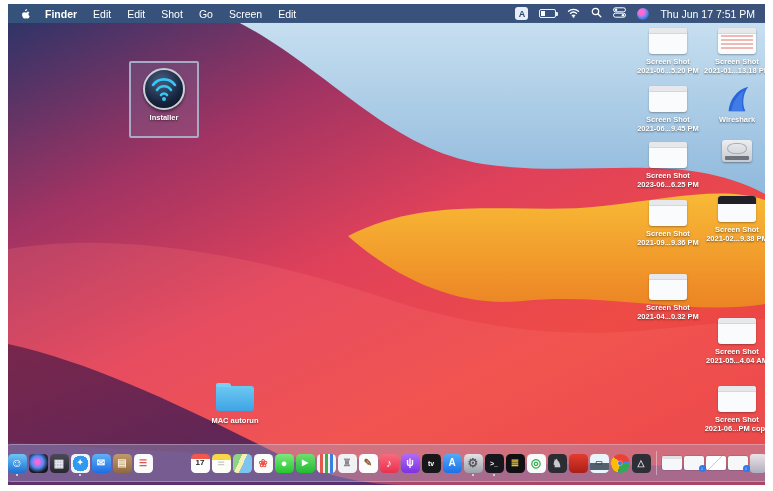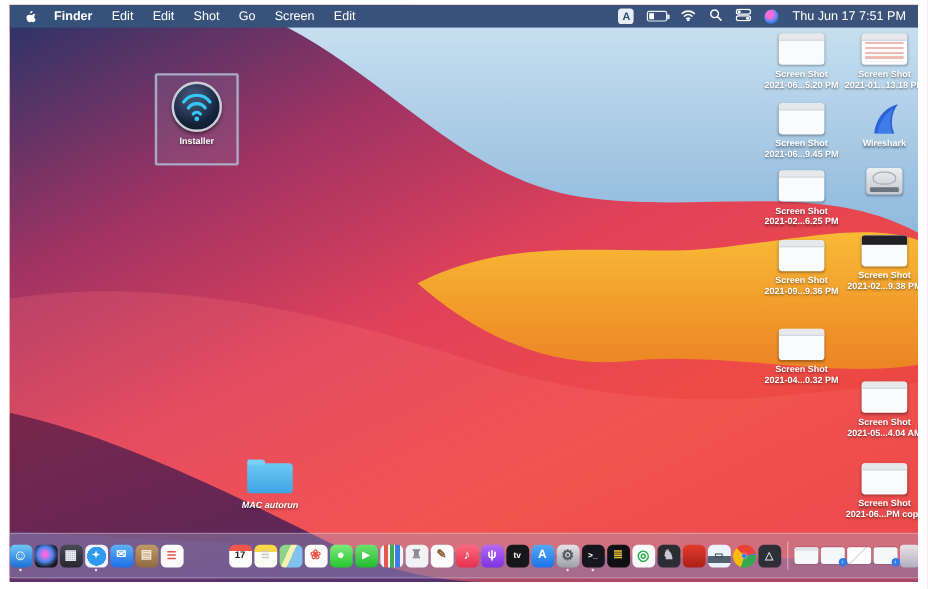--- a/index.html
+++ b/index.html
@@ -185,21 +185,21 @@
         <div class="desk-icon" style="left: 696px; top: 80px;">
           <div class="t-fin"><svg width="32" height="30" viewBox="0 0 32 32">
               <path d="M7,29 C8,18 15,6 28,3 C21,12 22,24 25,29 Z" fill="#2a65d8"></path>
               <path d="M10,29 C11,21 16,11 24,7 C20,14 21,24 23,29 Z" fill="#4a85ee" opacity="0.7"></path>
             </svg></div>
           <div class="di-label">Wireshark</div>
         </div>
         <div class="desk-icon" style="left: 627px; top: 138px;">
           <div class="t-window"></div>
           <div class="di-label">Screen Shot</div>
-          <div class="di-label">2021-02...6.25 PM</div>
+          <div class="di-label">2023-06...6.25 PM</div>
         </div>
         <div class="desk-icon" style="left: 696px; top: 134px;">
           <div class="t-drive"></div>
         </div>
         <div class="desk-icon" style="left: 627px; top: 196px;">
           <div class="t-window"></div>
           <div class="di-label">Screen Shot</div>
           <div class="di-label">2021-09...9.36 PM</div>
         </div>
         <div class="desk-icon" style="left: 696px; top: 192px;">
@@ -215,21 +215,21 @@
         <div class="desk-icon" style="left: 696px; top: 314px;">
           <div class="t-window"></div>
           <div class="di-label">Screen Shot</div>
           <div class="di-label">2021-05...4.04 AM</div>
         </div>
         <div class="desk-icon" style="left: 696px; top: 382px;">
           <div class="t-window"></div>
           <div class="di-label">Screen Shot</div>
           <div class="di-label">2021-06...PM copy</div>
         </div>
-        <div class="desk-icon" style="left: 184px; top: 378px; font-style: italic;">
+        <div class="desk-icon" style="left: 194px; top: 378px;">
           <div class="t-folder"></div>
           <div class="di-label">MAC autorun</div>
         </div>
       </div>
 
     <div class="dock" id="dock-items">
         <div class="dock-item running" style="background: linear-gradient(rgb(110, 198, 247), rgb(29, 111, 210));">
           <span class="glyph" style="color: rgb(255, 255, 255); font-size: 12px;">☺</span>
         </div>
         <div class="dock-item" style="background: radial-gradient(circle at 45% 42%, rgb(240, 106, 224) 0px, rgb(240, 106, 224) 14%, rgb(79, 138, 245) 40%, rgb(23, 23, 29) 72%);"></div>

